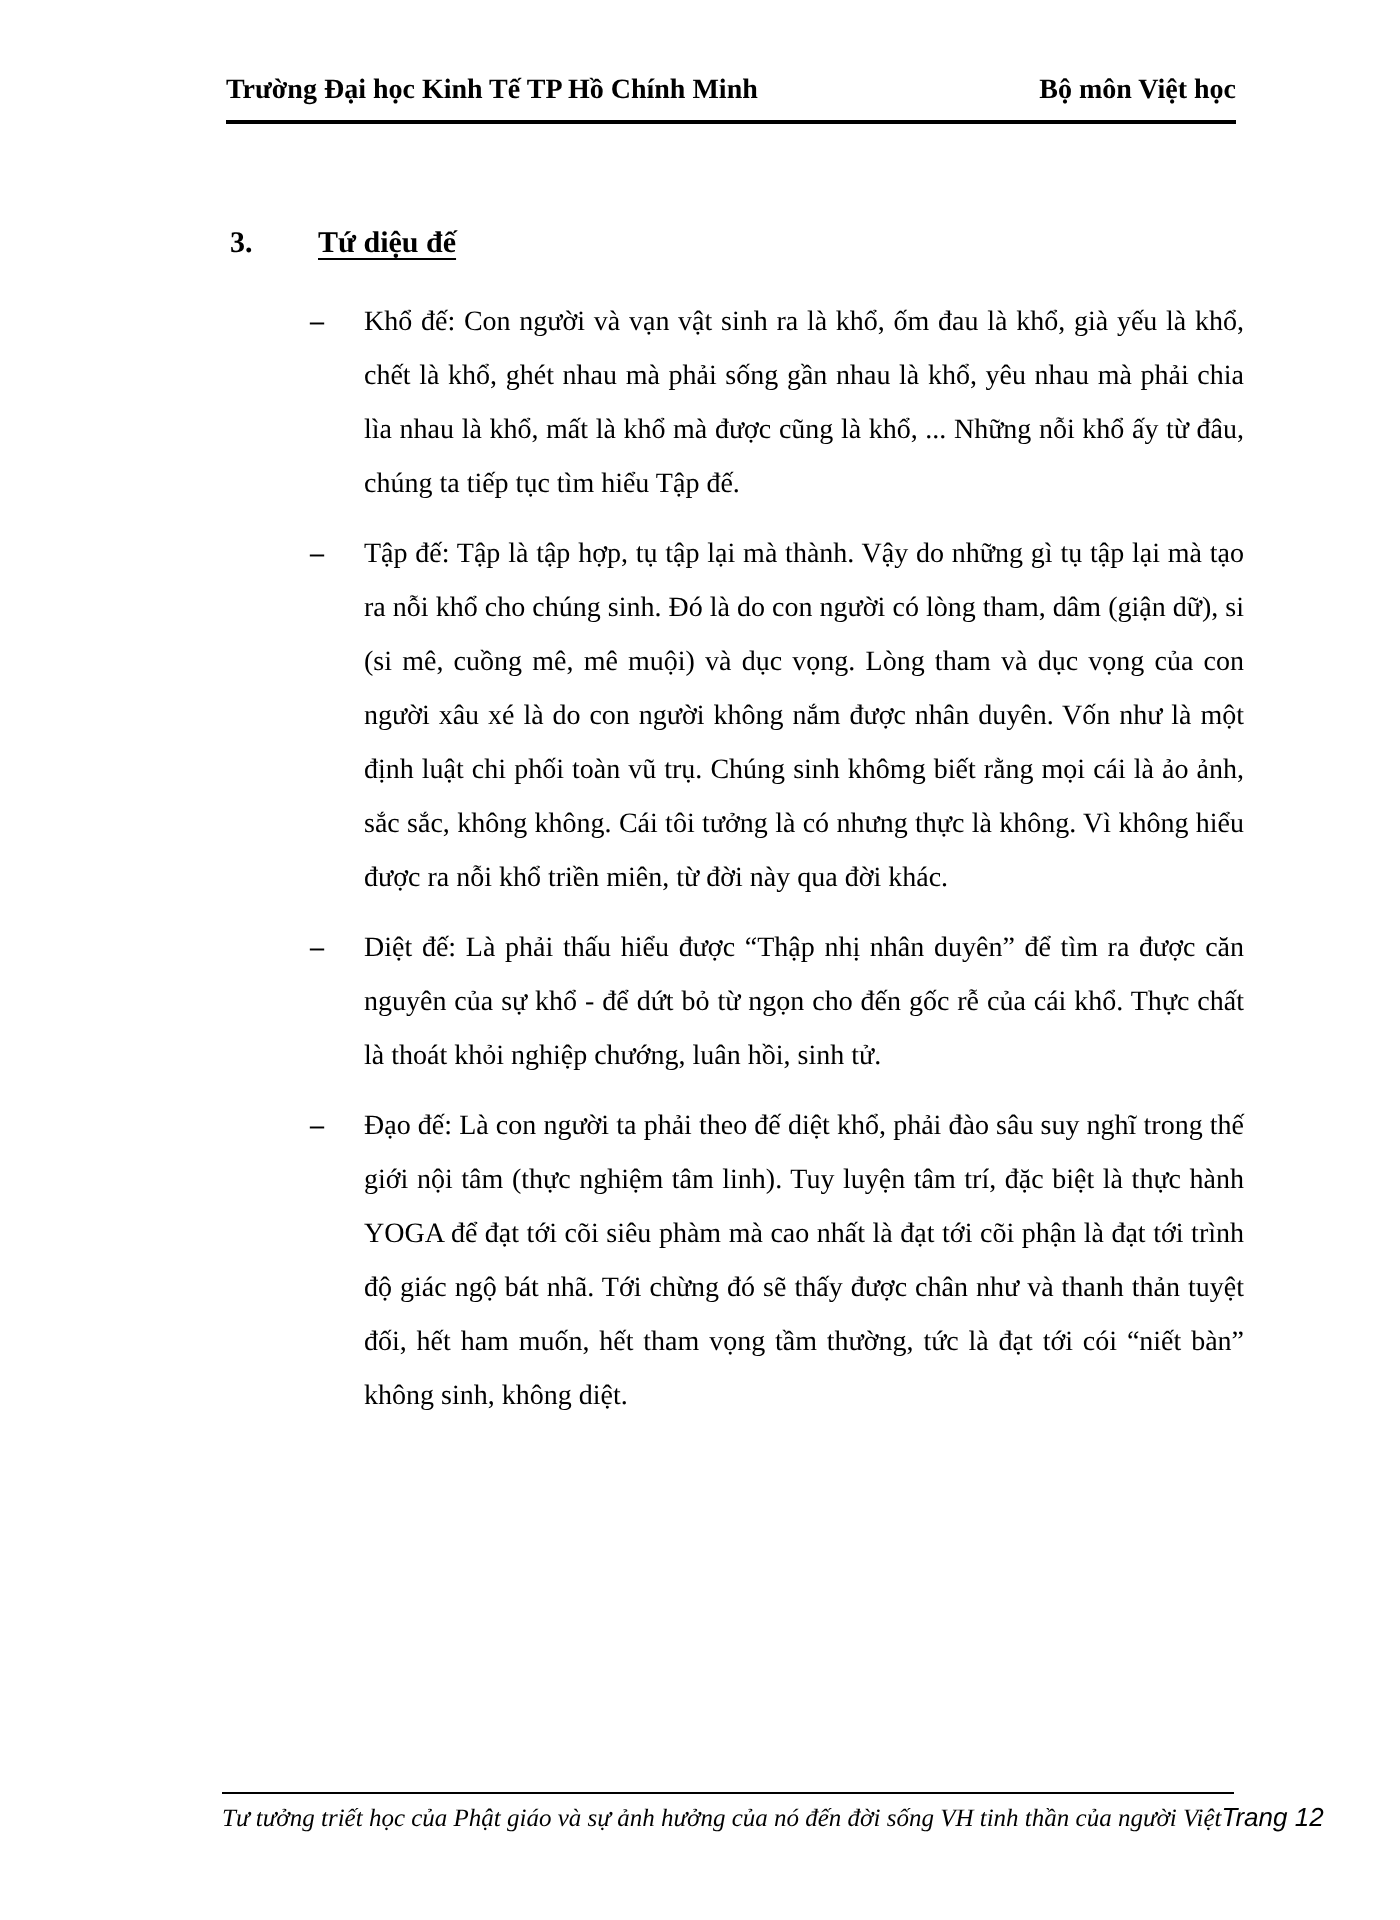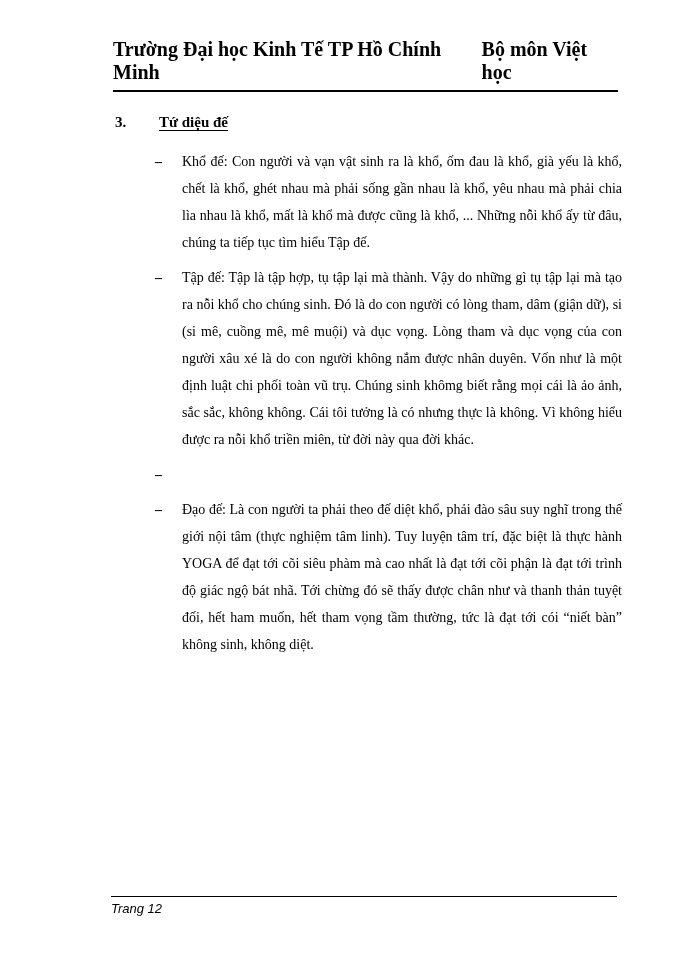--- a/index.html
+++ b/index.html
@@ -17,21 +17,21 @@
   }
   .page-header {
     position: absolute;
     left: 113px;
     top: 38px;
     width: 505px;
     display: flex;
     justify-content: space-between;
     align-items: flex-start;
     font-weight: bold;
-    font-size: 20px;
+    font-size: 14px;
     border-bottom: 2px solid #000000;
     padding-bottom: 6px;
   }
   .content {
     position: absolute;
     left: 115px;
     top: 114px;
     width: 507px;
   }
   .section-heading {
@@ -118,24 +118,26 @@
     <p class="bullet-text">Khổ đế: Con người và vạn vật sinh ra là khổ, ốm đau là khổ, già yếu là khổ, chết là khổ, ghét nhau mà phải sống gần nhau là khổ, yêu nhau mà phải chia lìa nhau là khổ, mất là khổ mà được cũng là khổ, ... Những nỗi khổ ấy từ đâu, chúng ta tiếp tục tìm hiểu Tập đế.</p>
   </div>
 
   <div class="bullet">
     <span class="marker">–</span>
     <p class="bullet-text">Tập đế: Tập là tập hợp, tụ tập lại mà thành. Vậy do những gì tụ tập lại mà tạo ra nỗi khổ cho chúng sinh. Đó là do con người có lòng tham, dâm (giận dữ), si (si mê, cuồng mê, mê muội) và dục vọng. Lòng tham và dục vọng của con người xâu xé là do con người không nắm được nhân duyên. Vốn như là một định luật chi phối toàn vũ trụ. Chúng sinh khômg biết rằng mọi cái là ảo ảnh, sắc sắc, không không. Cái tôi tưởng là có nhưng thực là không. Vì không hiểu được ra nỗi khổ triền miên, từ đời này qua đời khác.</p>
   </div>
 
   <div class="bullet">
     <span class="marker">–</span>
+    <p class="bullet-text">Diệt đế: Là phải thấu hiểu được “Thập nhị nhân duyên” để tìm ra được căn nguyên của sự khổ - để dứt bỏ từ ngọn cho đến gốc rễ của cái khổ. Thực chất là thoát khỏi nghiệp chướng, luân hồi, sinh tử.</p>
   </div>
 
   <div class="bullet">
     <span class="marker">–</span>
     <p class="bullet-text">Đạo đế: Là con người ta phải theo đế diệt khổ, phải đào sâu suy nghĩ trong thế giới nội tâm (thực nghiệm tâm linh). Tuy luyện tâm trí, đặc biệt là thực hành YOGA để đạt tới cõi siêu phàm mà cao nhất là đạt tới cõi phận là đạt tới trình độ giác ngộ bát nhã. Tới chừng đó sẽ thấy được chân như và thanh thản tuyệt đối, hết ham muốn, hết tham vọng tầm thường, tức là đạt tới cói “niết bàn” không sinh, không diệt.</p>
   </div>
 
 </main>
 
 <footer class="page-footer">
+  <span class="footer-title">Tư tưởng triết học của Phật giáo và sự ảnh hưởng của nó đến đời sống VH tinh thần của người Việt</span>
   <span class="footer-page">Trang 12</span>
 </footer>
 
 </body></html>

